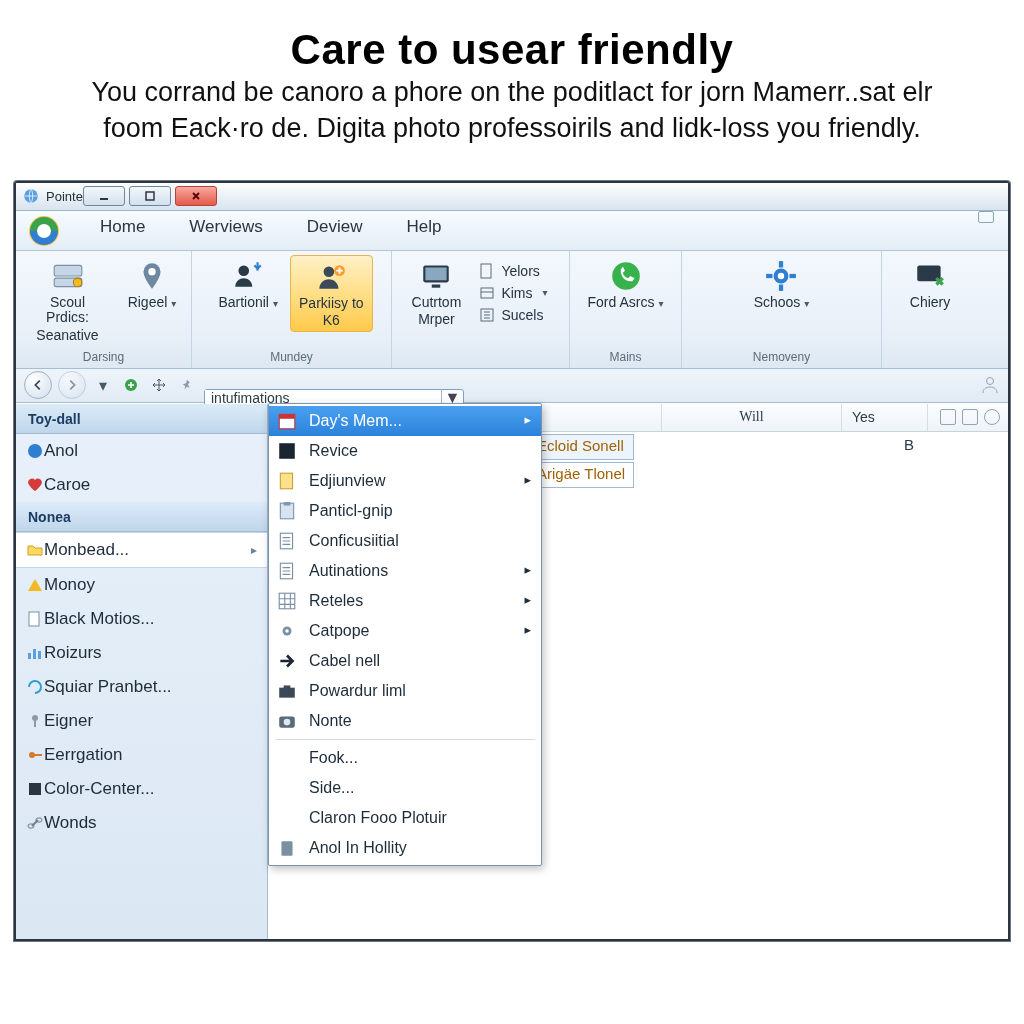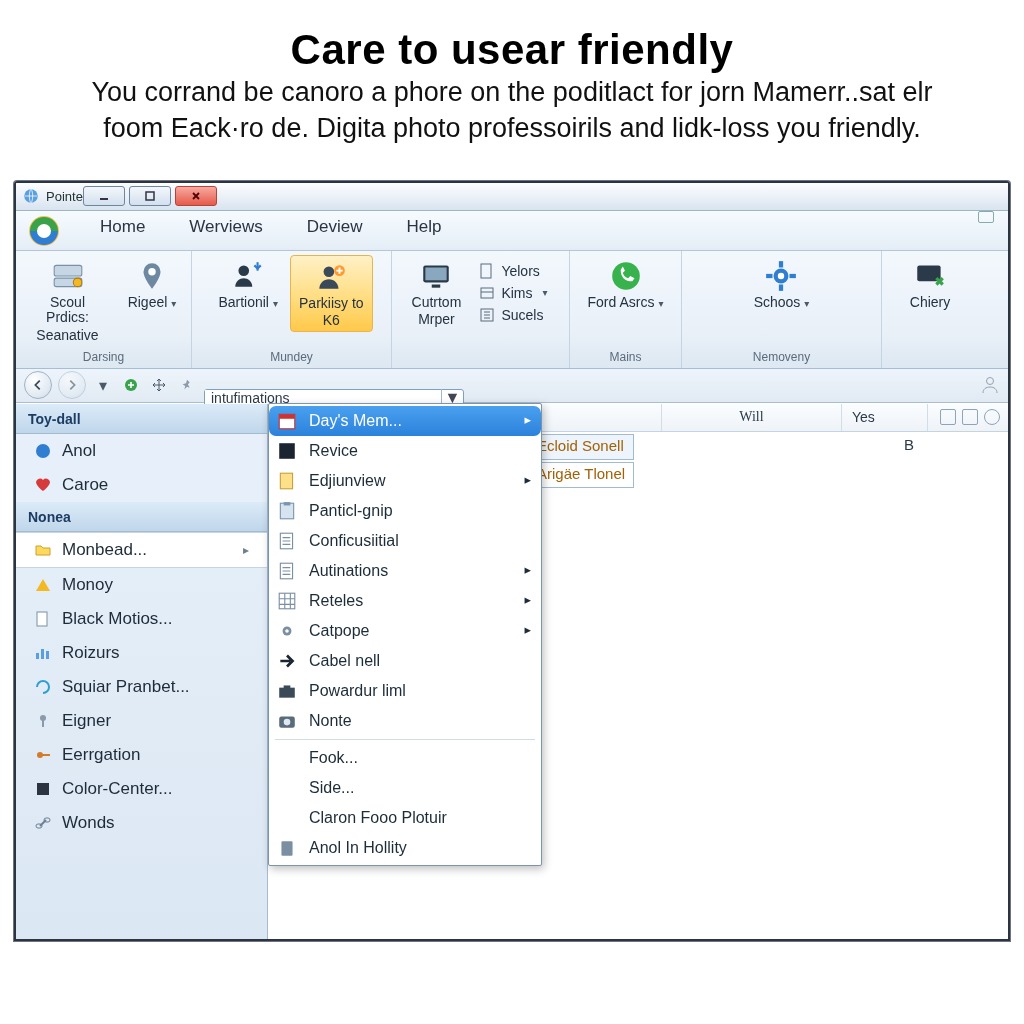--- a/index.html
+++ b/index.html
@@ -116,22 +116,22 @@
     border-right:1px solid #a5bccf;
     overflow:hidden;
   }
   .side-hdr{
     font-size:14px; font-weight:600; color:#1d3c63;
     padding:7px 12px 6px;
     background:linear-gradient(#dcebf9,#bfd6ea);
     border-bottom:1px solid #a5bccf;
   }
   .side-item{
-    display:flex; align-items:center; gap:10px;
-    padding:7px 18px; font-size:17px; color:#1e2b38;
+    display:flex; align-items:center; 
+    padding:7px 10px; font-size:17px; color:#1e2b38;
   }
   .side-item .pico{width:18px;height:18px;flex:none;}
   .side-item.sel{ background:#fff; border-top:1px solid #c5d5e3;border-bottom:1px solid #c5d5e3;}
   .side-item .chev{margin-left:auto;color:#6d7f90;font-size:12px;}
 
   .main{
     flex:1; background:#fff; position:relative; overflow:hidden;
   }
   .col-hdr{
     height:28px; border-bottom:1px solid #c7d3de; display:flex; align-items:stretch;
@@ -157,21 +157,20 @@
   }
   .dd-item{
     display:flex;align-items:center;gap:12px;
     padding:5px 10px 5px 8px;
     font-size:16px;color:#1d2c39;
     position:relative;
   }
   .dd-item.hover{
     background:linear-gradient(#4aa0ef,#2b82db);
     color:#fff;
-    border-radius:7px;
   }
   .dd-item .dico{width:20px;height:20px;flex:none;}
   .dd-item .sub::after{content:"▸";position:absolute;right:10px;color:inherit;font-size:13px;}
   .dd-sep{height:1px;background:#d2dce5;margin:3px 6px;}
 </style>
 </head>
 <body>
 
 <div class="hero">
   <h1>Care to usear friendly</h1>

